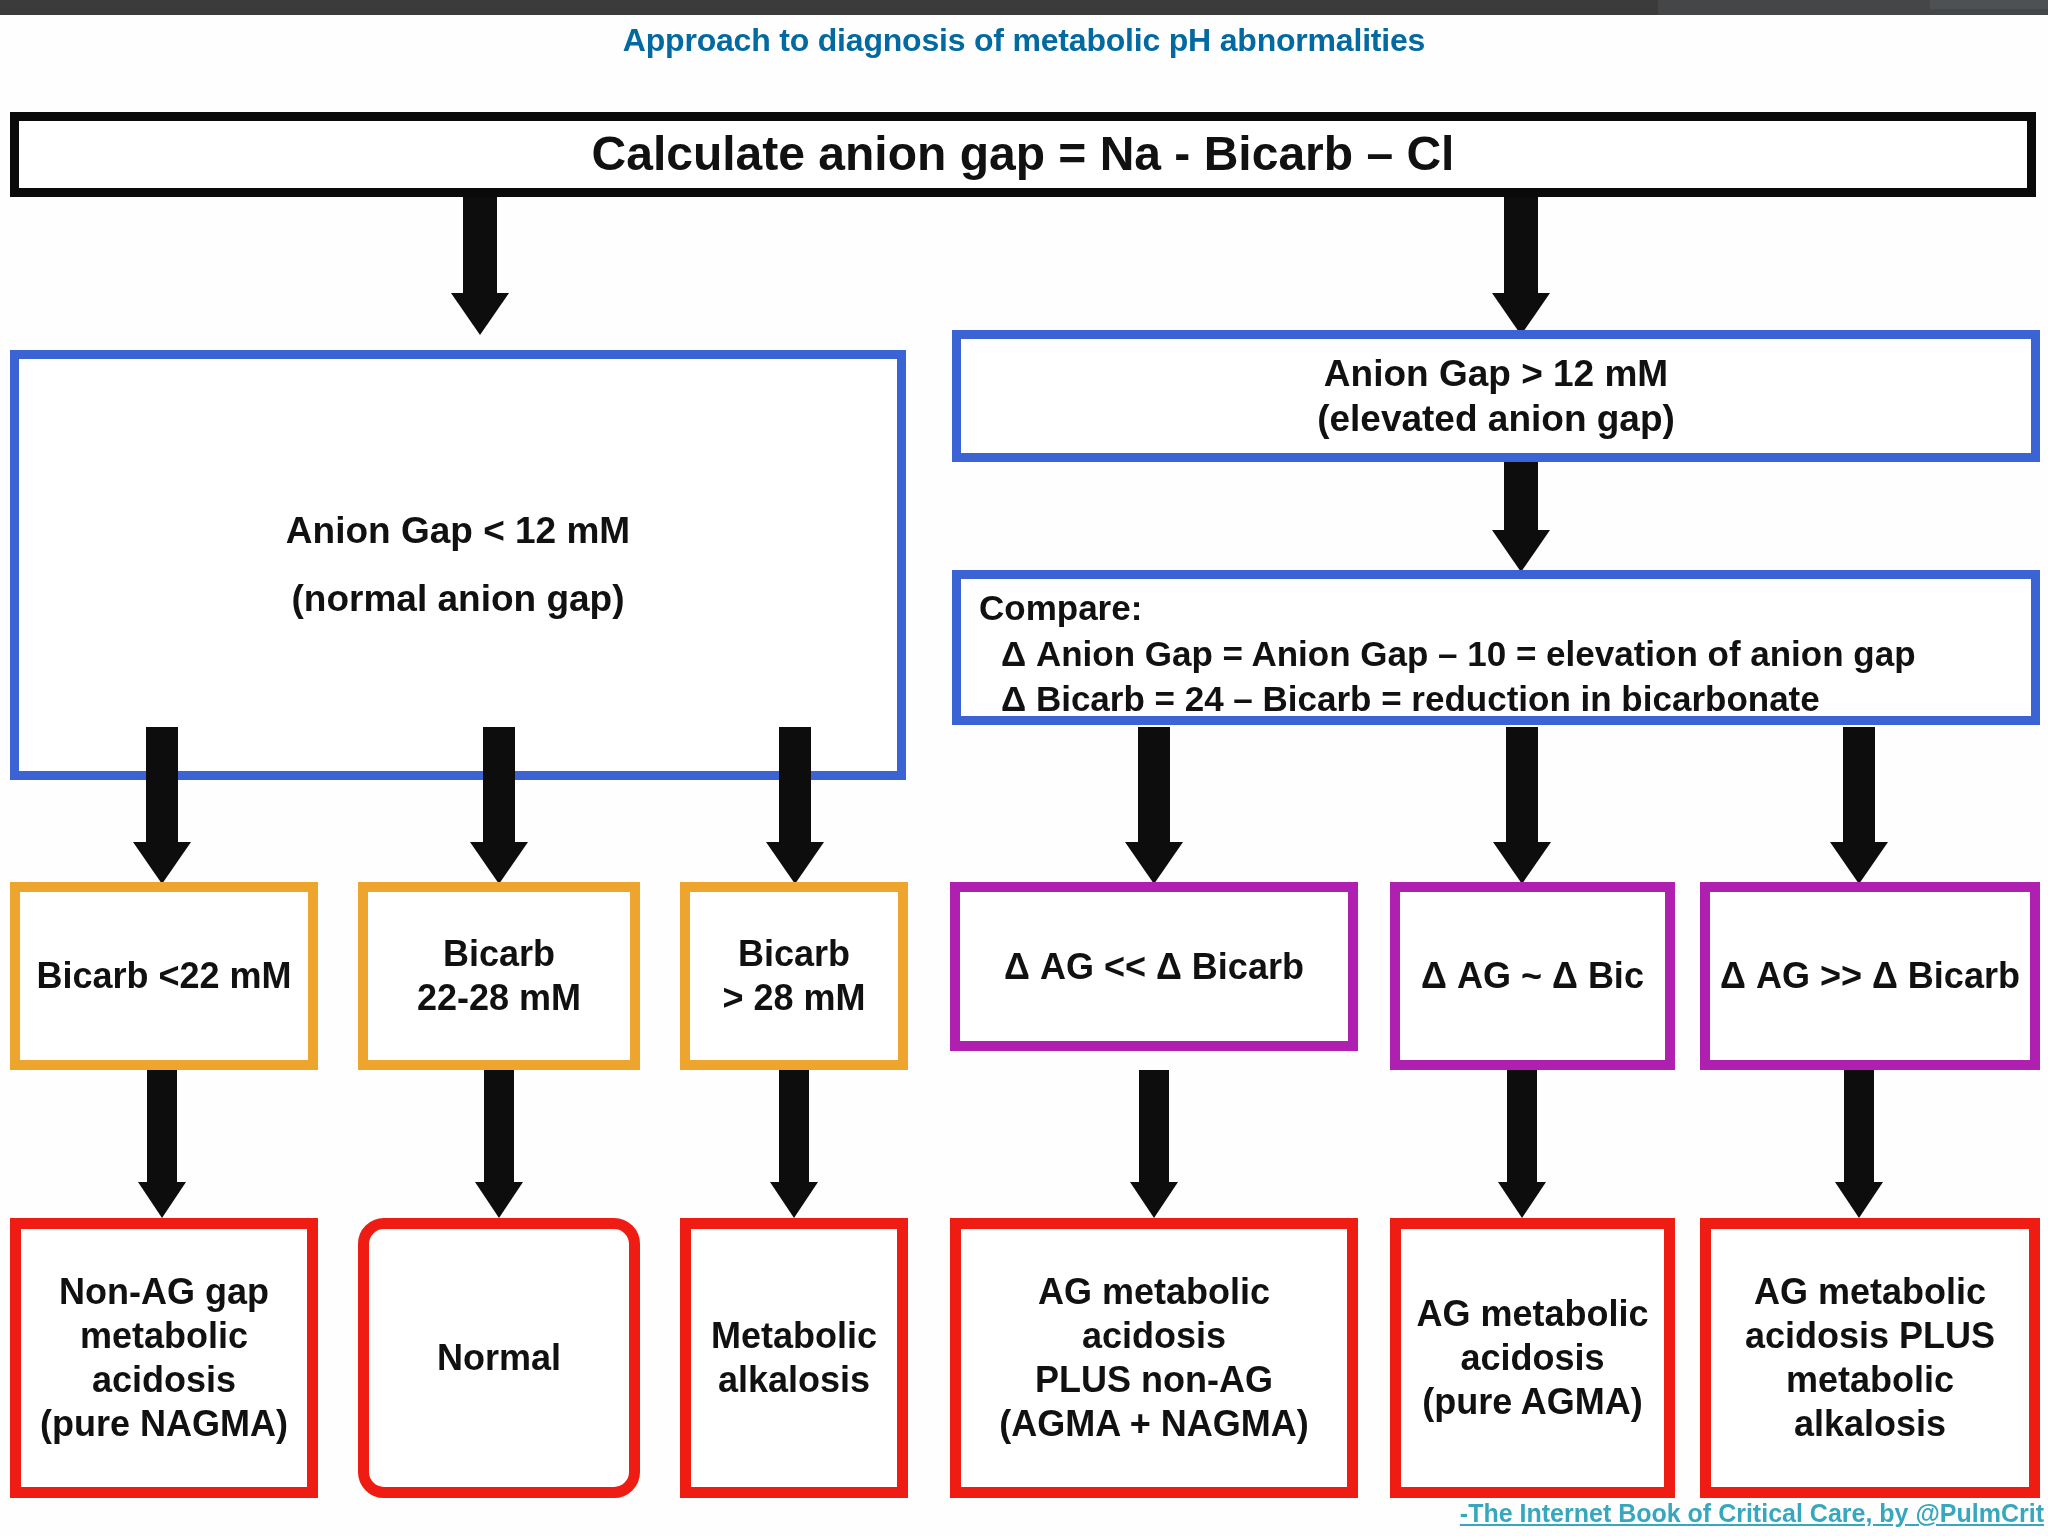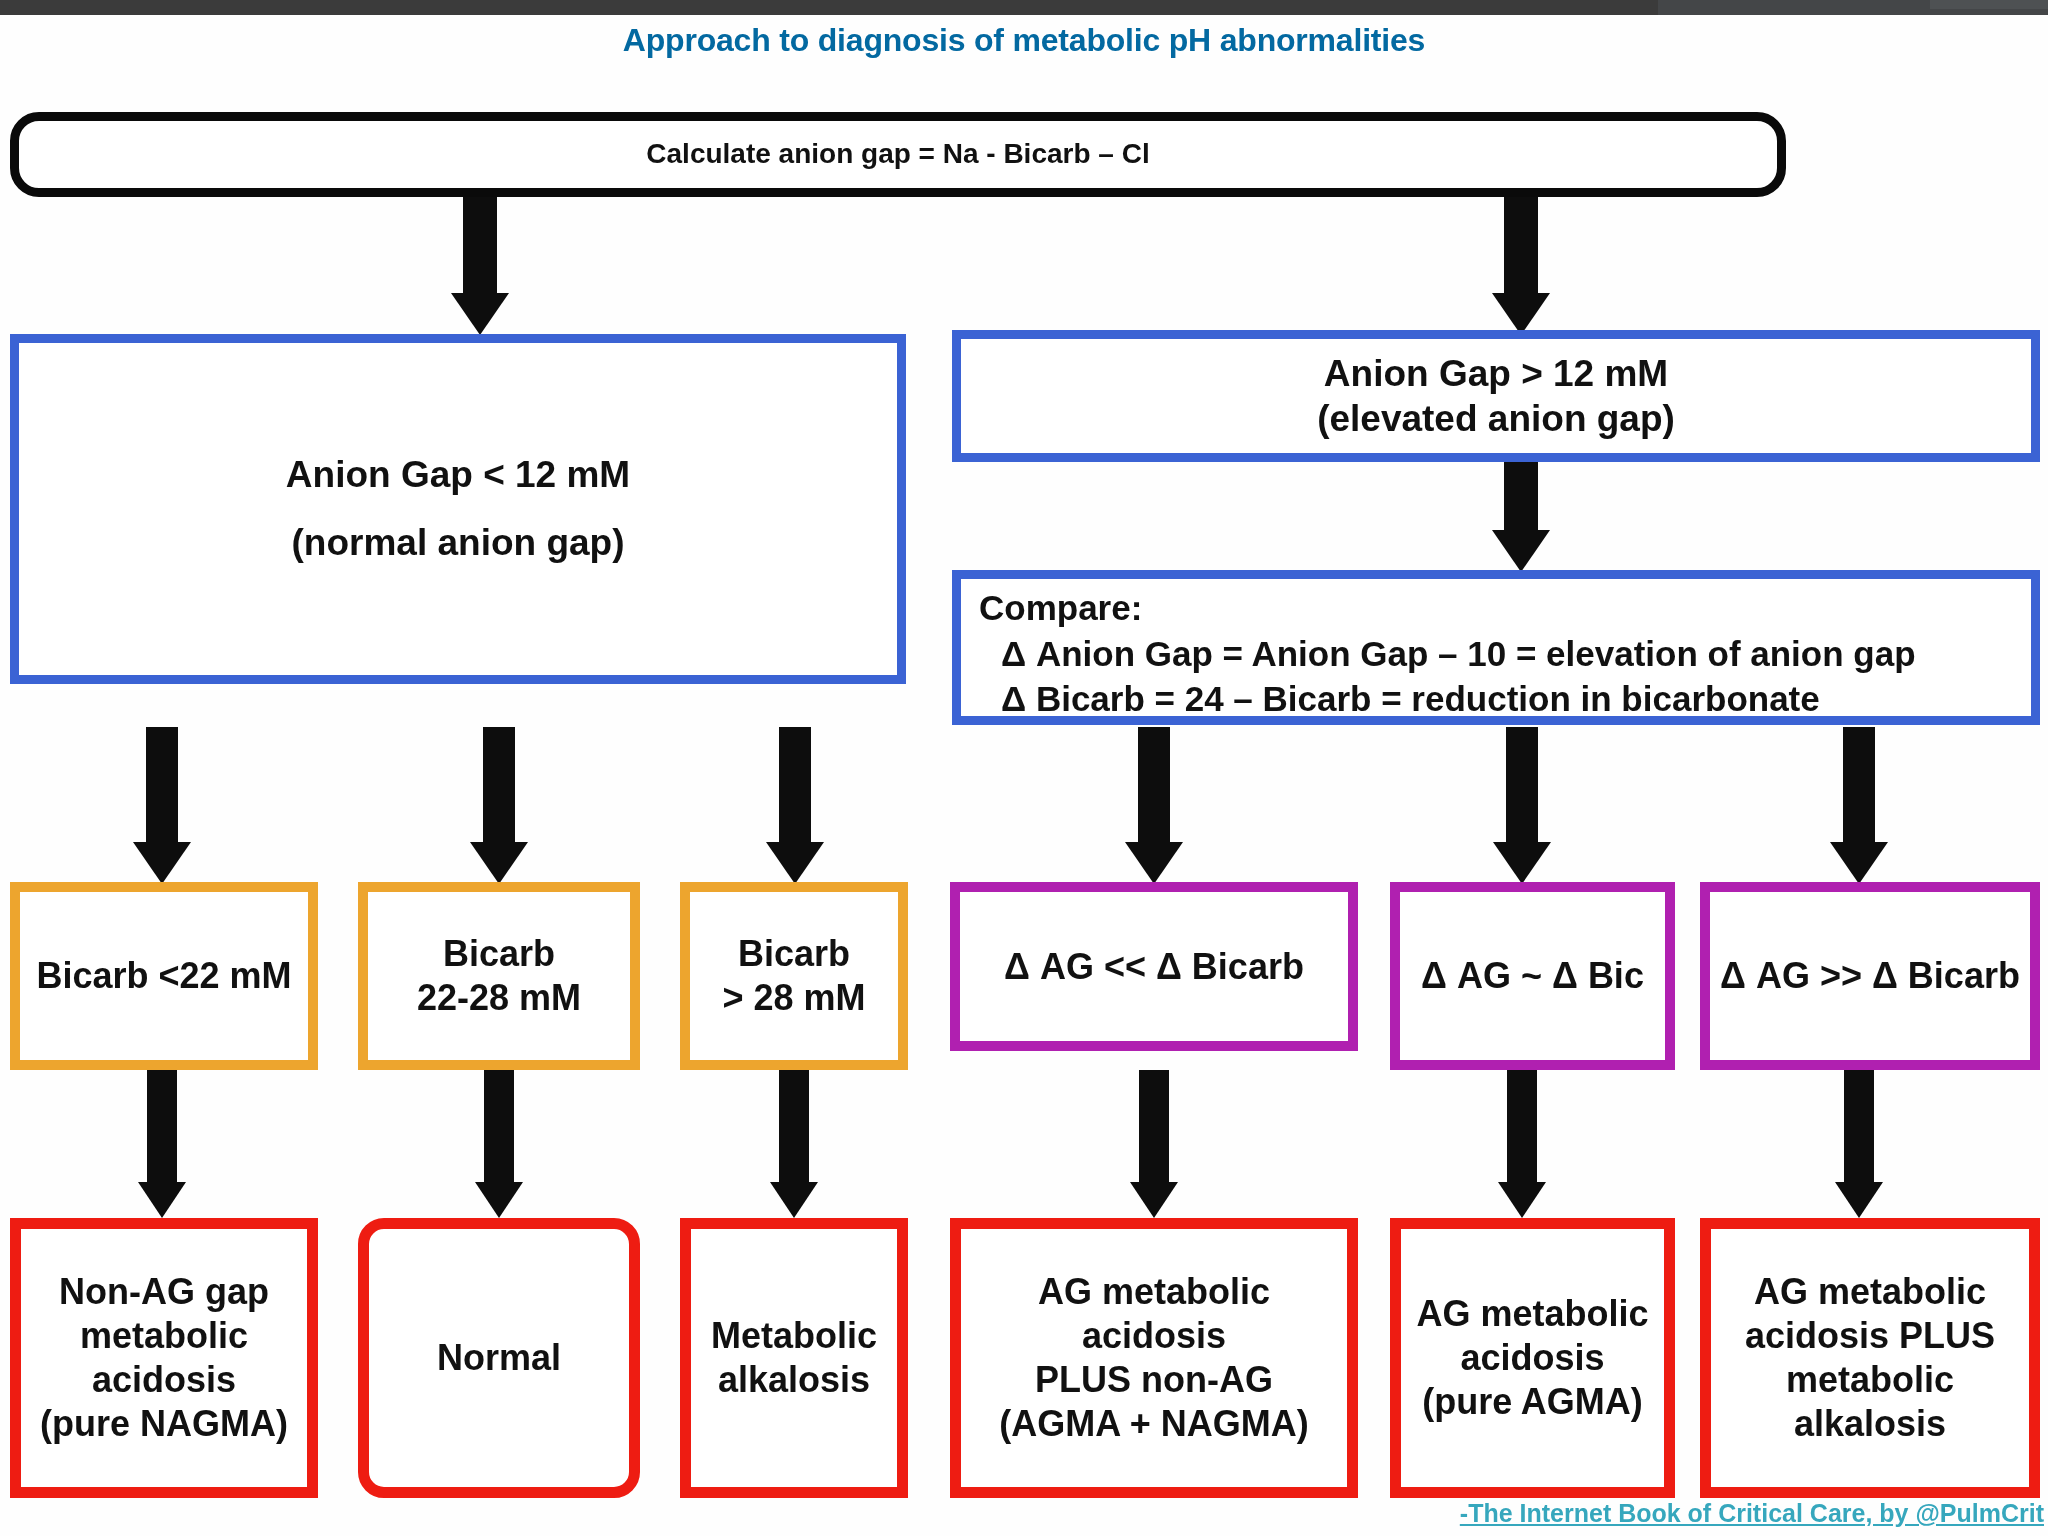--- a/index.html
+++ b/index.html
@@ -127,36 +127,36 @@
 <body>
 
 <div id="canvas">
 
   <div class="top-strip"></div>
   <div class="top-strip-right"></div>
   <div class="top-strip-corner"></div>
 
   <div class="title">Approach to diagnosis of metabolic pH abnormalities</div>
 
-  <div class="box box-black" style="left:10px; top:112px; width:1776px; height:85px; font-size:28px;border-radius:29px;">
+  <div class="box box-black" style="left:10px; top:112px; width:2026px; height:85px; font-size:48px;">
     <span class="txt">
         <span class="line">Calculate anion gap = Na - Bicarb – Cl</span>
       </span>
   </div>
 
   <div class="arrow" style="left:449px; top:197px; width:62px; height:138px;">
     <div class="shaft" style="width:34px; height:96px;"></div>
     <div class="head"></div>
   </div>
   <div class="arrow" style="left:1490px; top:197px; width:62px; height:138px;">
     <div class="shaft" style="width:34px; height:96px;"></div>
     <div class="head"></div>
   </div>
 
-  <div class="box box-blue" style="left:10px; top:334px; width:896px; height:350px; font-size:37px;">
+  <div class="box box-blue" style="left:10px; top:350px; width:896px; height:430px; font-size:37px;">
     <span class="txt">
       <span class="line">Anion Gap &lt; 12 mM</span>
       <span class="spacer"></span>
       <span class="line">(normal anion gap)</span>
     </span>
   </div>
 
   <div class="box box-blue" style="left:952px; top:330px; width:1088px; height:132px; font-size:37px;">
     <span class="txt">
       <span class="line">Anion Gap &gt; 12 mM</span>

